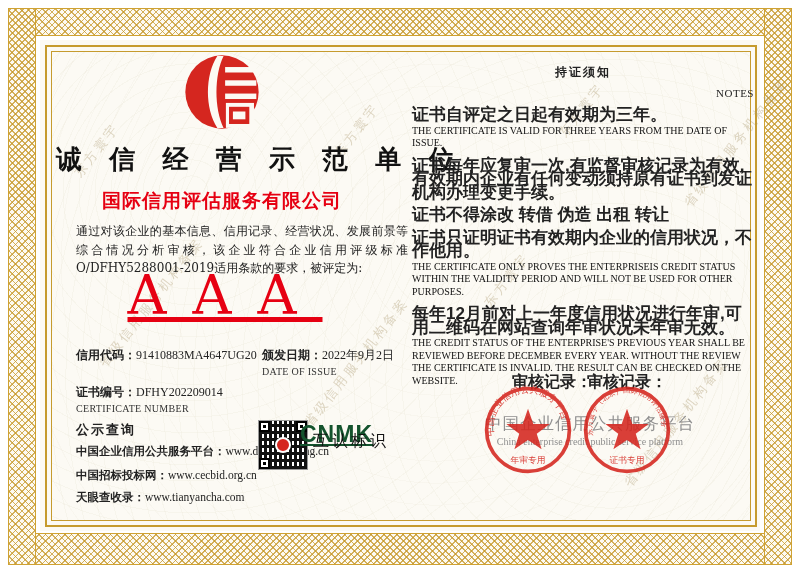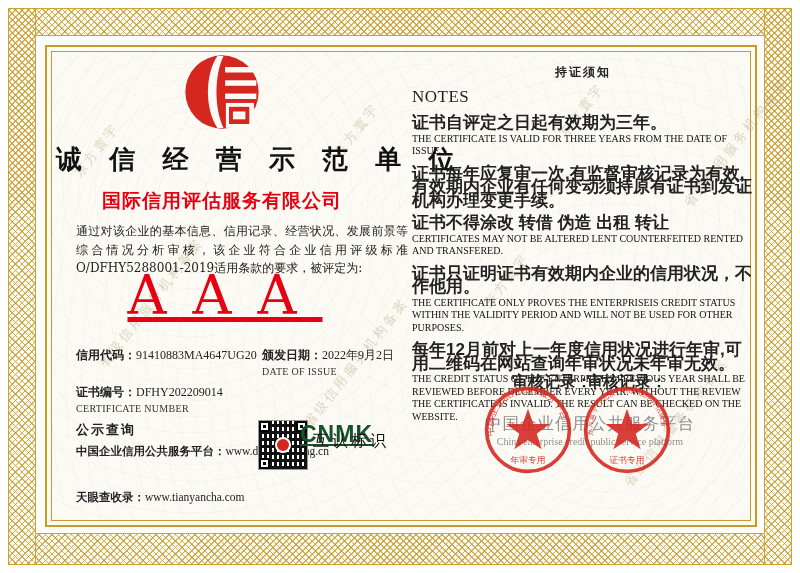--- a/index.html
+++ b/index.html
@@ -55,21 +55,21 @@
   .qr .finder{position:absolute;width:11px;height:11px;border:2px solid #000;background:#fff;box-sizing:border-box;}
   .qr .finder::after{content:"";position:absolute;left:2px;top:2px;width:3px;height:3px;background:#000;}
   .qr .f-tl{left:0;top:0}.qr .f-tr{right:0;top:0}.qr .f-bl{left:0;bottom:0}
   .qr .qr-center{position:absolute;left:16px;top:16px;width:16px;height:16px;border-radius:50%;
       background:#d5261f;border:2px solid #fff;box-sizing:border-box;}
   .cnmk{position:absolute;left:300px;top:421px;font-size:23px;font-weight:bold;color:#14532d;letter-spacing:1px;text-decoration:underline;}
   .mutual{position:absolute;left:313px;top:431px;font-size:16px;color:#111;letter-spacing:3px;font-family:"DejaVu Serif",serif;}
   
   .notes{position:absolute;left:412px;top:64px;width:342px;}
   .notes-h-zh{text-align:center;font-size:12px;font-weight:bold;letter-spacing:2px;}
-  .notes-h-en{text-align:left;font-family:"Liberation Serif",serif;font-size:17px;margin-top:6px;letter-spacing:.5px;}
+  .notes-h-en{text-align:right;font-family:"Liberation Serif",serif;font-size:11px;margin-top:6px;letter-spacing:.5px;}
   .note{margin-top:9px;}
   .note .n-zh{font-size:17px;line-height:13.5px;font-weight:bold;color:#222;}
   .note .n-en{font-family:"Liberation Serif",serif;font-size:10px;line-height:12.5px;margin-top:3px;color:#111;}
   .review-label{position:absolute;top:372px;font-size:16px;font-weight:bold;font-family:Liberation Serif, serif;}
   .rv1{left:512px}.rv2{left:587px}
   .issuers{position:absolute;left:425px;top:413px;width:330px;text-align:center;color:#8f8f8f;z-index:1;}
   .iss-p-zh{font-size:16.5px;letter-spacing:1px;white-space:nowrap;}
   .iss-p-en{font-family:"Liberation Serif",serif;font-size:10px;margin-top:1px;}
   .iss-c-zh{font-size:13.5px;margin-top:2px;white-space:nowrap;}
   .iss-c-en{font-family:"Liberation Serif",serif;font-size:9px;margin-top:1px;}
@@ -128,20 +128,23 @@
   </div>
   <div class="field fp3">
     <div class="f-line"><span>证书编号：</span><span class="f-val">DFHY202209014</span></div>
     <div class="f-sub">CERTIFICATE NUMBER</div>
   </div>
 
   <div class="query-heading">公示查询</div>
   <div class="qlink ql1">
     <span class="ql-label">中国企业信用公共服务平台：</span><span class="ql-url">www.dfhy-xinyong.cn</span>
   </div>
+  <div class="qlink ql2">
+    <span class="ql-label">中国招标投标网：</span><span class="ql-url">www.cecbid.org.cn</span>
+  </div>
   <div class="qlink ql3">
     <span class="ql-label">天眼查收录：</span><span class="ql-url">www.tianyancha.com</span>
   </div>
 
   <div class="qr">
     <span class="finder f-tl"></span>
     <span class="finder f-tr"></span>
     <span class="finder f-bl"></span>
     <span class="qr-center"></span>
   </div>
@@ -153,21 +156,20 @@
     <div class="notes-h-en">NOTES</div>
     <div class="note">
       <div class="n-zh">证书自评定之日起有效期为三年。</div>
       <div class="n-en">THE CERTIFICATE IS VALID FOR THREE YEARS FROM THE DATE OF ISSUE.</div>
     </div>
     <div class="note">
       <div class="n-zh">证书每年应复审一次,有监督审核记录为有效,有效期内企业有任何变动须持原有证书到发证机构办理变更手续。</div>
     </div>
     <div class="note">
       <div class="n-zh">证书不得涂改 转借 伪造 出租 转让</div>
-      <div class="n-en">CERTIFICATES MAY NOT BE ALTERED LENT COUNTERFEITED RENTED AND TRANSFERED.</div>
     </div>
     <div class="note">
       <div class="n-zh">证书只证明证书有效期内企业的信用状况，不作他用。</div>
       <div class="n-en">THE CERTIFICATE ONLY PROVES THE ENTERPRISEIS CREDIT STATUS WITHIN THE VALIDITY PERIOD AND WILL NOT BE USED FOR OTHER PURPOSES.</div>
     </div>
     <div class="note">
       <div class="n-zh">每年12月前对上一年度信用状况进行年审,可用二维码在网站查询年审状况未年审无效。</div>
       <div class="n-en">THE CREDIT STATUS OF THE ENTERPRISE'S PREVIOUS YEAR SHALL BE REVIEWED BEFORE DECEMBER EVERY YEAR. WITHOUT THE REVIEW THE CERTIFICATE IS INVALID. THE RESULT CAN BE CHECKED ON THE WEBSITE.</div>
     </div>
   </div>

